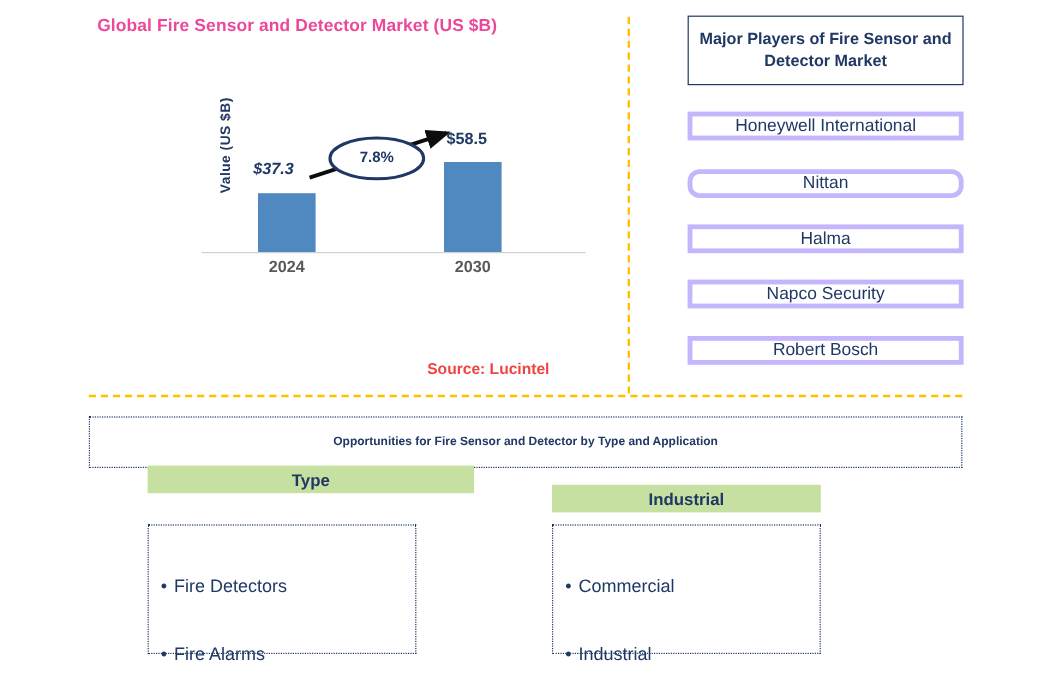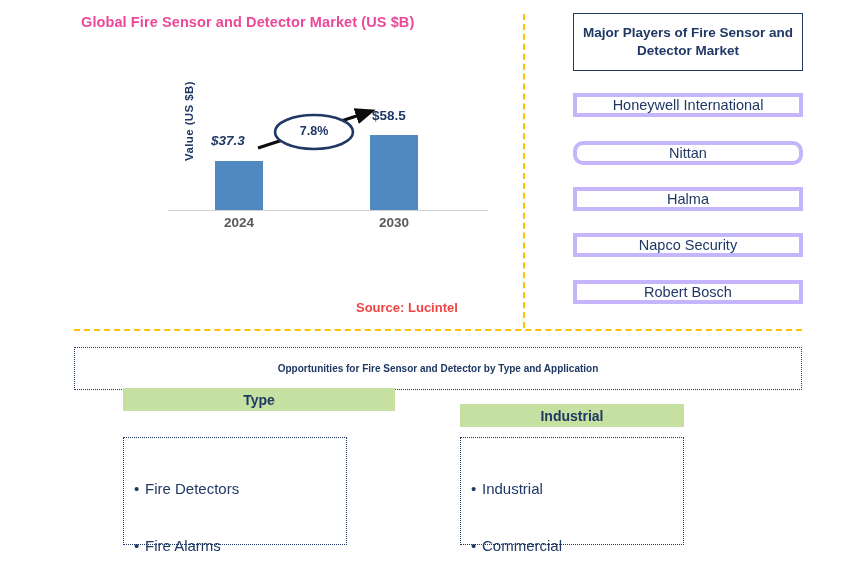--- a/index.html
+++ b/index.html
@@ -307,23 +307,23 @@
     </div>
     <div class="cat-item">
       <span class="bullet">•</span><span>Fire Alarms</span>
     </div>
   </div>
 
   <div class="cat-header cat-header-app">Industrial</div>
 
   <div class="cat-box cat-box-app">
     <div class="cat-item">
+      <span class="bullet">•</span><span>Commercial</span>
+    </div>
+    <div class="cat-item">
       <span class="bullet">•</span><span>Industrial</span>
     </div>
     <div class="cat-item">
-      <span class="bullet">•</span><span>Commercial</span>
-    </div>
-    <div class="cat-item">
       <span class="bullet">•</span><span>Residential</span>
     </div>
   </div>
 
 </div>
 
 </body></html>

